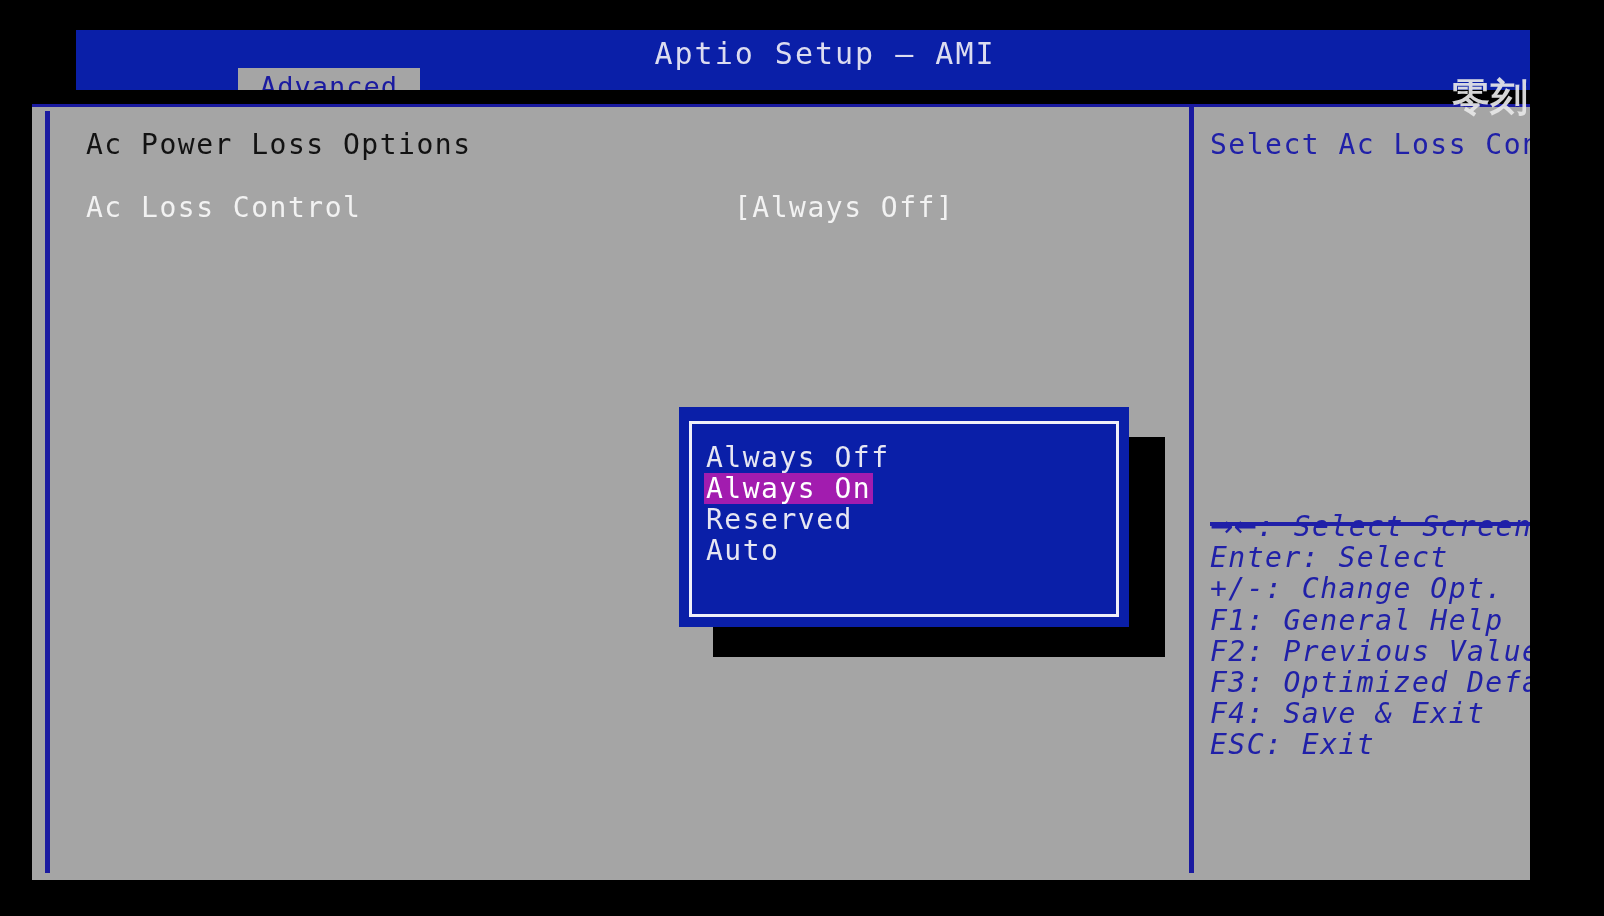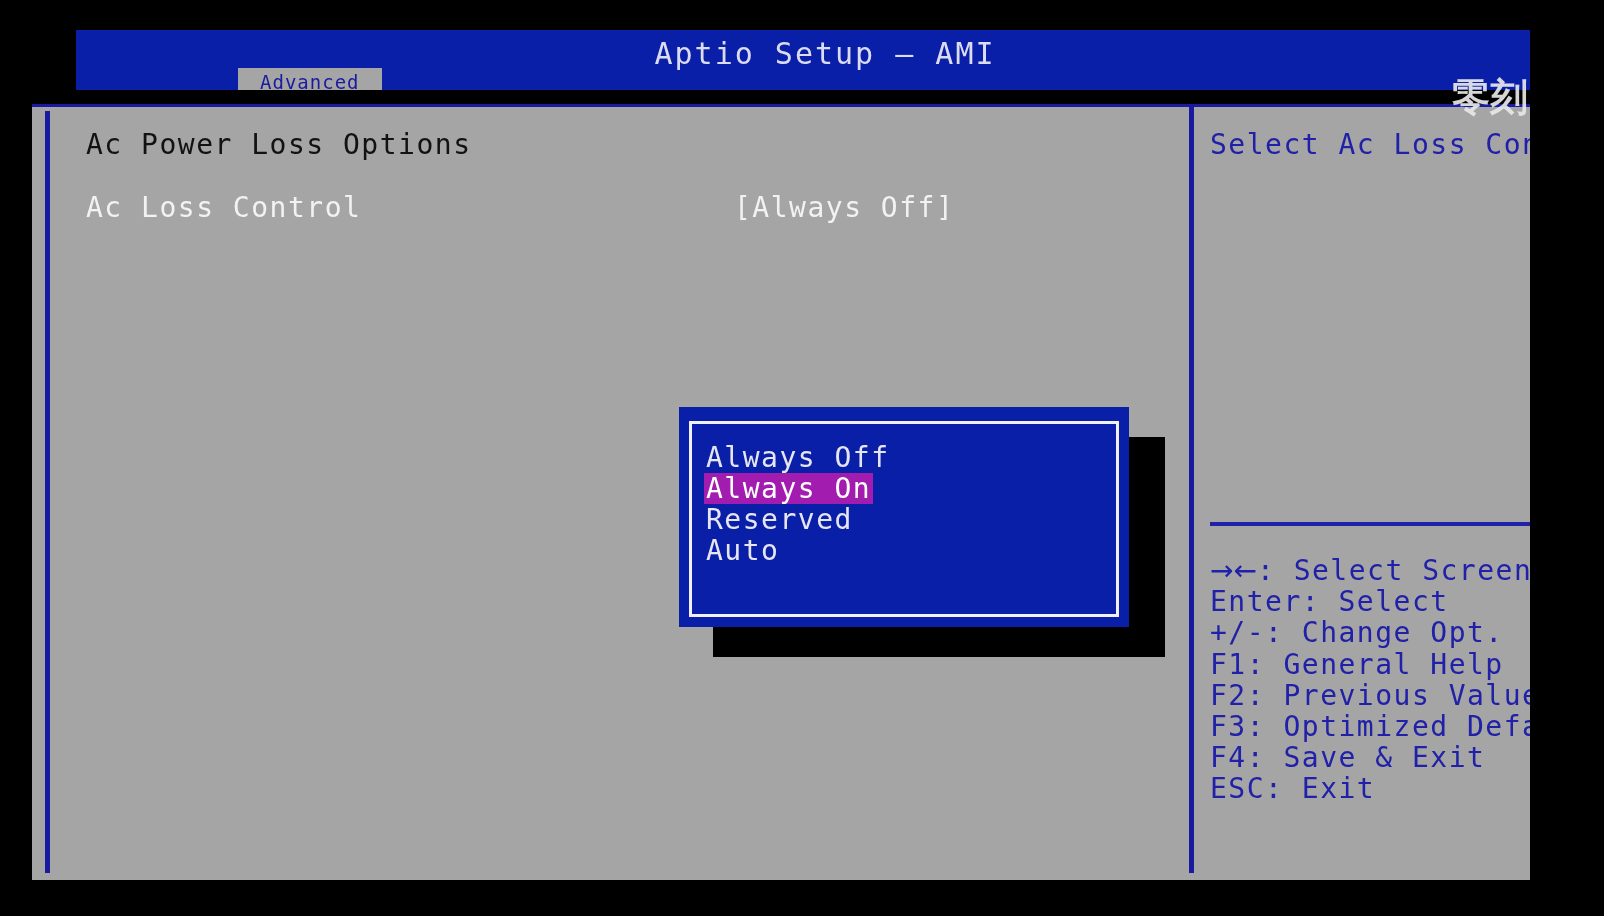--- a/index.html
+++ b/index.html
@@ -25,21 +25,21 @@
   .title {
     position:absolute; left:0; top:6px; width:1498px;
     text-align:center;
     color:#dcdcf0; font-size:30px; letter-spacing:2px;
     white-space:pre;
   }
   .tab {
     position:absolute; left:162px; top:38px;
     background:#a5a5a5;
     color:#1a1aa0;
-    font-size:19px; letter-spacing:1px;
+    font-size:27px; letter-spacing:1px;
     padding:3px 22px 5px 22px;
     white-space:pre;
   }
 
   
   .panel {
     position:absolute; left:32px; top:104px;
     width:1498px; height:776px;
     background:#a5a5a5;
   }
@@ -66,21 +66,21 @@
   
   .help { position:absolute; left:1168px; top:0; width:330px; height:776px; overflow:hidden; }
   .help-text {
     position:absolute; left:10px; top:24px;
     color:#2020a8; font-size:28px; letter-spacing:1.5px; white-space:pre;
   }
   .help-sep {
     position:absolute; left:10px; top:418px; width:330px; height:4px;
     background:#2020a8;
   }
-  .keylist { position:absolute; left:10px; top:451px; width:340px; }
+  .keylist { position:absolute; left:10px; top:407px; width:340px;font-style:italic; }
   .keyline {
     color:#2020a8; font-size:28px; letter-spacing:1.5px;
     white-space:pre; line-height:31.2px; height:31.2px;
   }
   .keyline .glyph { font-family:"DejaVu Sans",sans-serif; letter-spacing:0; }
 
   
   .watermark {
     position:absolute; left:1452px; top:72px;
     font-family:"DejaVu Sans",sans-serif;

